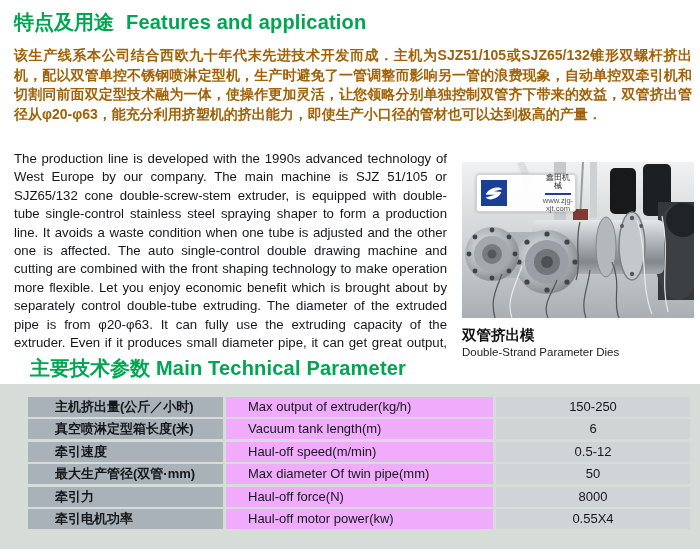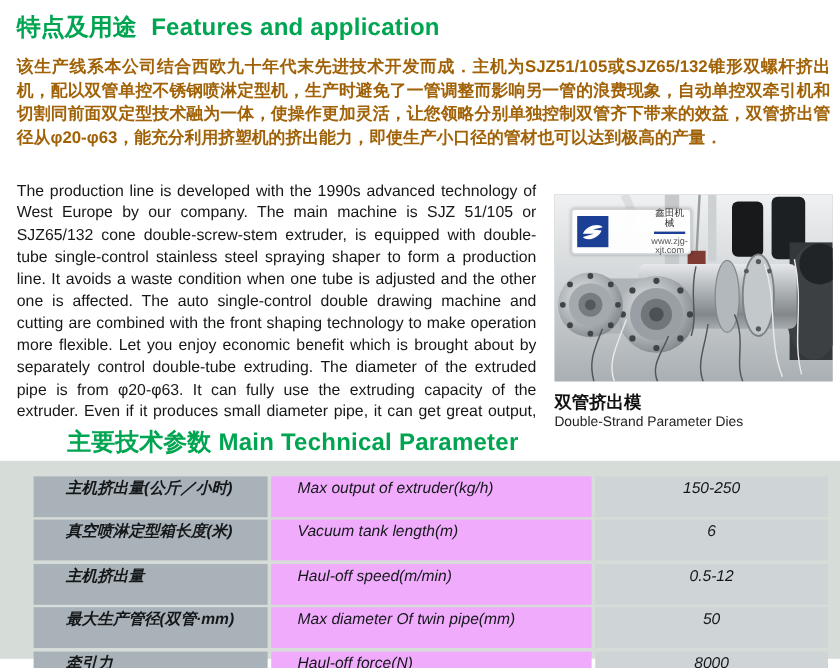--- a/index.html
+++ b/index.html
@@ -3,21 +3,21 @@
 <meta charset="utf-8">
 <style>
   html,body{margin:0;padding:0;background:#ffffff;}
   .page{
     position:relative; width:700px; height:557px; overflow:hidden;
     background:#ffffff; font-family:"Liberation Sans", sans-serif; color:#1b1e20;padding-left:23px;
   }
   
   .sec-title{position:absolute; margin:0; font-weight:800; color:#00A551; white-space:nowrap;}
   .t1{left:14px; top:9px;  font-size:20px;}
-  .t2{left:30px; top:355px; font-size:20px;margin-left:26px;}
+  .t2{left:30px; top:355px; font-size:20px;}
   .sec-title .ten{margin-left:12px; letter-spacing:.2px;}
   .t2 .ten{margin-left:6px;}
   
   .zh-para{
     position:absolute; left:14px; top:46px; width:678px; margin:0;
     font-size:14px; line-height:19.6px; font-weight:bold; color:#a16207;
     text-align:justify; text-align-last:left;
   }
   .en-para{
     position:absolute; left:14px; top:150px; width:433px; height:202px; margin:0;
@@ -40,21 +40,21 @@
   
   .caption{position:absolute; left:462px; top:326px; width:188px; }
   .cap-zh{font-size:14.5px; font-weight:bold; color:#111;}
   .cap-en{font-size:11.5px; color:#222; margin-top:1px;}
   
   .band{position:absolute; left:0; top:384px; width:700px; height:165px; background:#D6DCD8;}
   .ptable{
     position:absolute; left:28px; top:397px; width:662px;
     display:grid; grid-template-columns:195px 267px 194px; gap:2.4px 3px;
   }
-  .cell{height:34px; line-height:20px; font-size:13px; color:#15181a; overflow:hidden; white-space:nowrap;font-style:italic;}
+  .cell{height:20px; line-height:20px; font-size:13px; color:#15181a; overflow:hidden; white-space:nowrap;}
   .c1{background:#A9B2B8; padding-left:27px; font-weight:bold;}
   .c2{background:#f0abfc; padding-left:22px;}
   .c3{background:#CFD5D7; text-align:center;}
 </style>
 </head>
 <body>
 
 <div class="page">
 
   <h1 class="sec-title t1">
@@ -172,21 +172,21 @@
   <div class="ptable">
 
       <div class="cell c1">主机挤出量(公斤／小时)</div>
       <div class="cell c2">Max output of extruder(kg/h)</div>
       <div class="cell c3">150-250</div>
 
       <div class="cell c1">真空喷淋定型箱长度(米)</div>
       <div class="cell c2">Vacuum tank length(m)</div>
       <div class="cell c3">6</div>
 
-      <div class="cell c1">主机挤出量</div>
+      <div class="cell c1">牵引速度</div>
       <div class="cell c2">Haul-off speed(m/min)</div>
       <div class="cell c3">0.5-12</div>
 
       <div class="cell c1">最大生产管径(双管·mm)</div>
       <div class="cell c2">Max diameter Of twin pipe(mm)</div>
       <div class="cell c3">50</div>
 
       <div class="cell c1">牵引力</div>
       <div class="cell c2">Haul-off force(N)</div>
       <div class="cell c3">8000</div>

